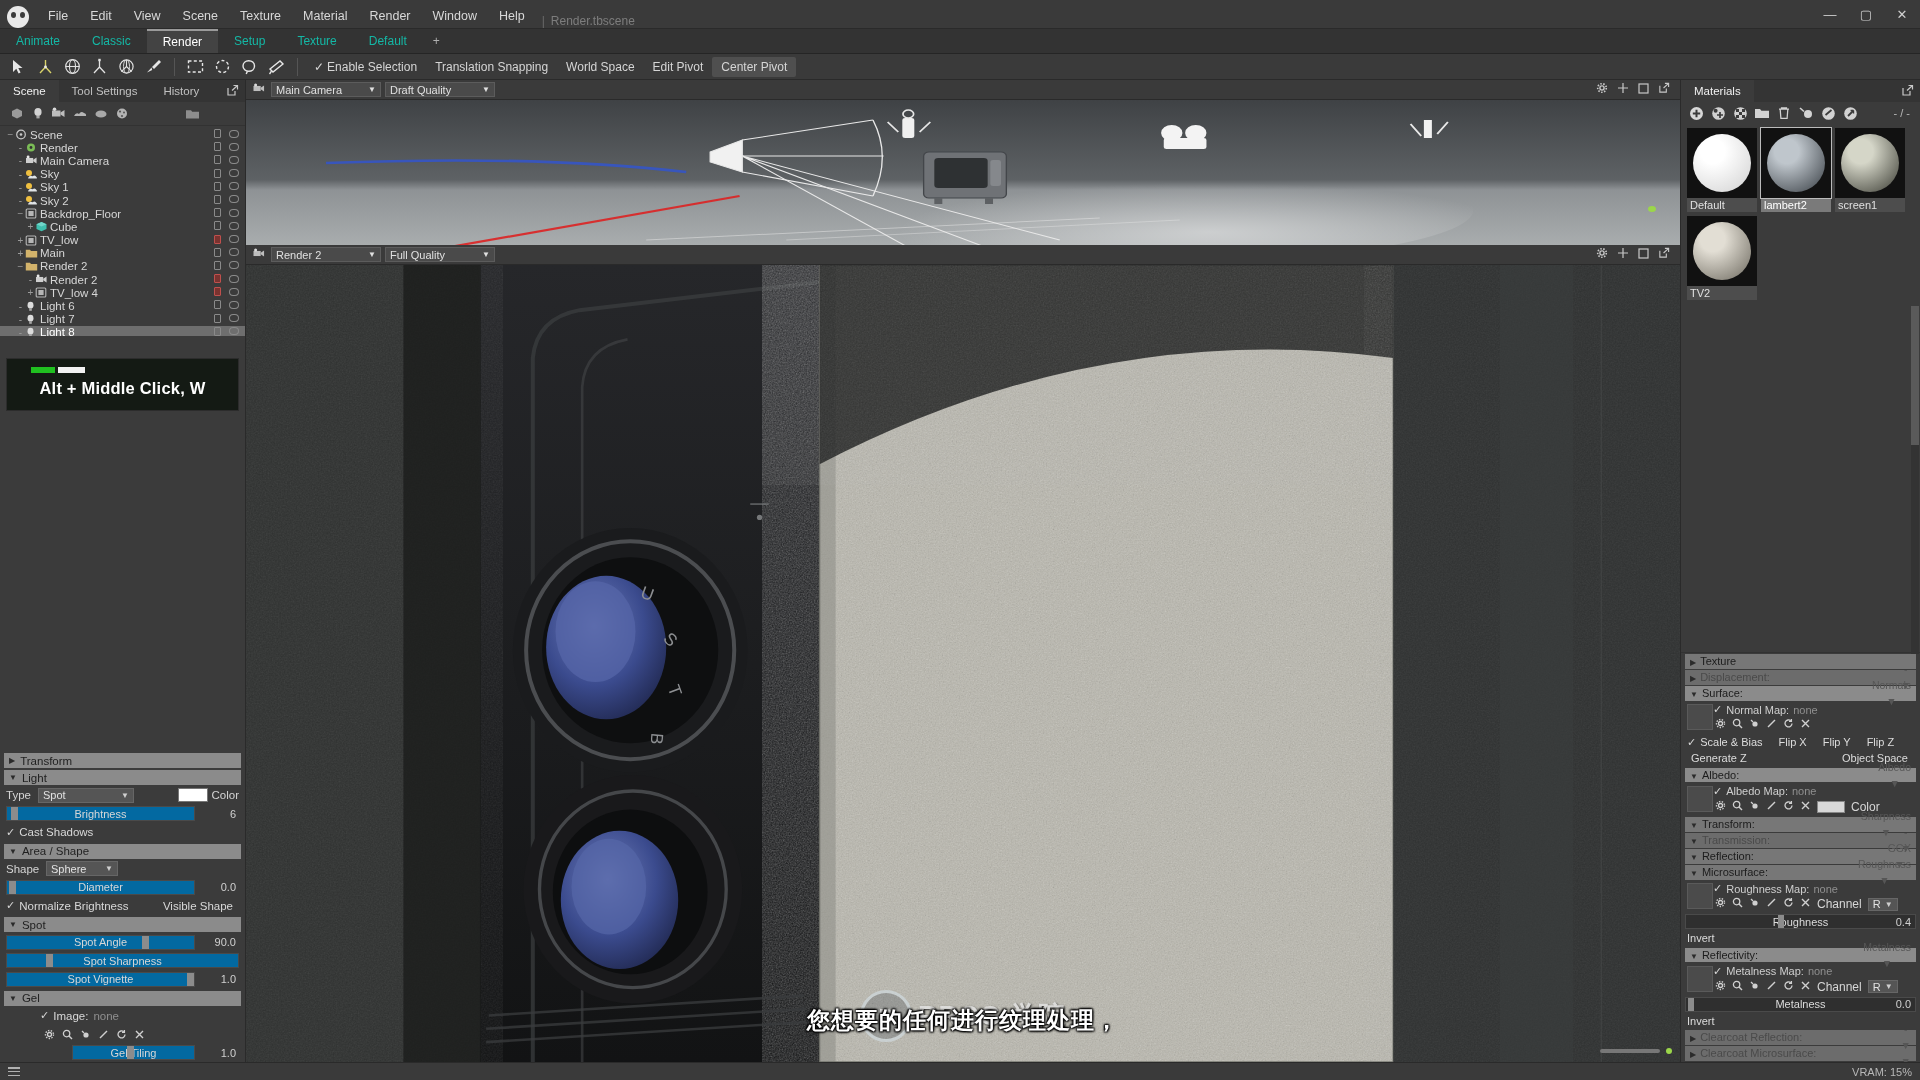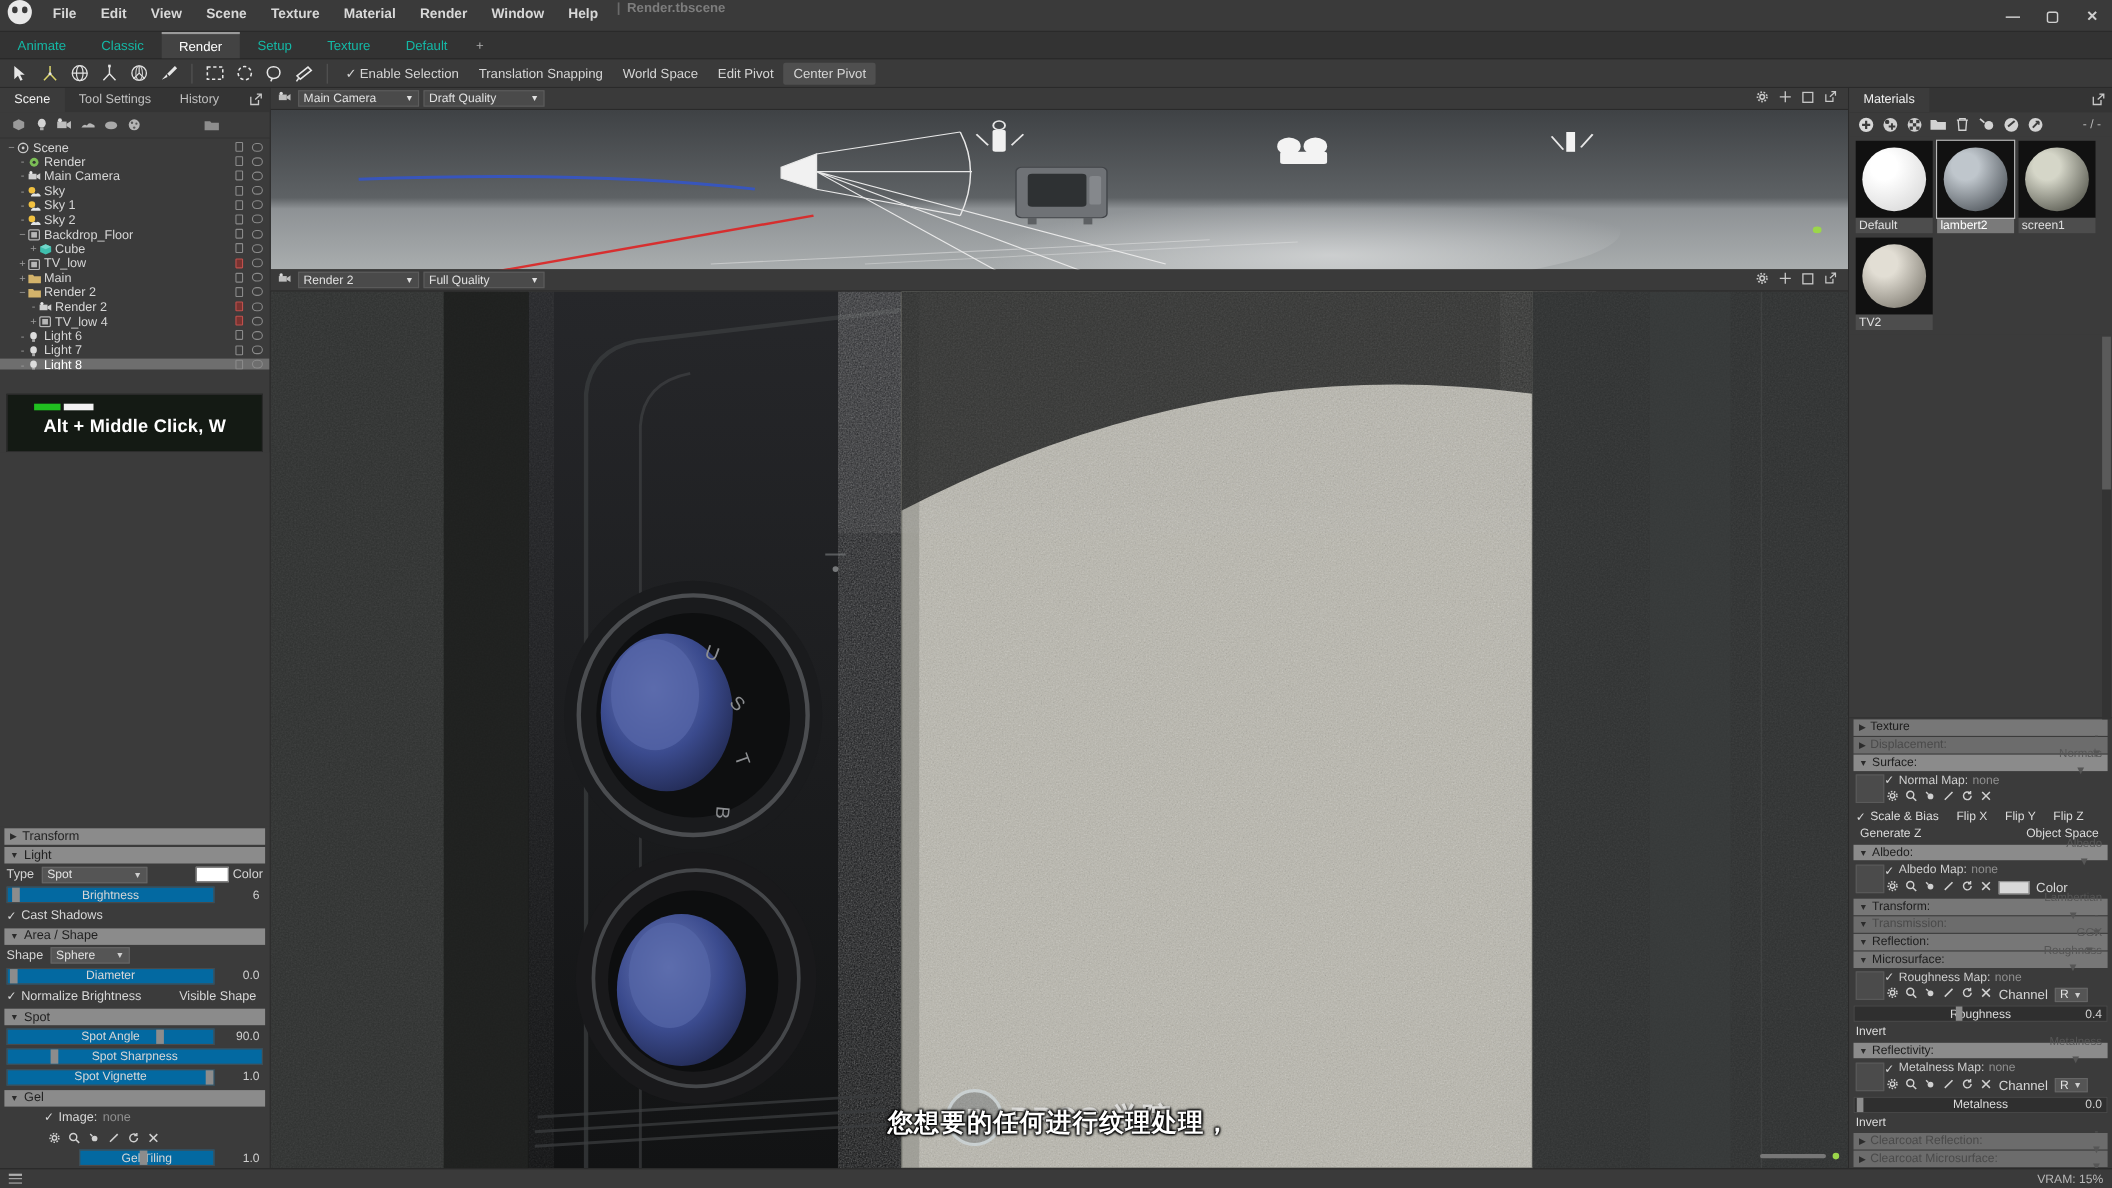--- a/index.html
+++ b/index.html
@@ -9,22 +9,22 @@
     background:#2b2b2b;
     font-family:"Liberation Sans", sans-serif;
     color:#cfcfcf;
     font-size:12px;
     -webkit-font-smoothing:antialiased;
   }
   .app{ position:relative; width:1920px; height:1080px; display:flex; flex-direction:column; }
 
   
   .menubar{
-    height:29px; background:#3a3a3a; display:flex; align-items:flex-start;
-    border-bottom:1px solid #2a2a2a; flex:none; position:relative;font-weight:bold;
+    height:29px; background:#3a3a3a; display:flex; align-items:flex-end;
+    border-bottom:1px solid #2a2a2a; flex:none; position:relative;
   }
   .logo{
     width:22px;height:22px;margin:0 8px 0 7px;border-radius:50%;
     background:#e8e8e8; position:relative; flex:none;
   }
   .logo::before,.logo::after{
     content:""; position:absolute; top:6px; width:5px;height:6px;border-radius:50%;
     background:#3a3a3a;
   }
   .logo::before{ left:4px; } .logo::after{ right:4px; }
@@ -1158,21 +1158,21 @@
                   <path d="M2 2 L9 9 M9 2 L2 9" stroke="#d0d0d0" stroke-width="1.4"></path>
                 </svg></span>
             <span style="width:28px;height:12px;background:#d8d8d8;display:inline-block;border:1px solid #888"></span>
             <span>Color</span>
           </div>
         </div>
 
         <div class="mhead">
           <span><span class="ar">▼</span><span>Transform:</span></span>
           <span class="rv">
-              <span>Lambertian</span>
+              <span>Sharpness</span>
               <span>▼</span>
             </span>
         </div>
 
         <div class="mhead dim">
           <span><span class="ar">▼</span><span>Transmission:</span></span>
           <span class="rv">
               <span>-</span>
               <span>▼</span>
             </span>

